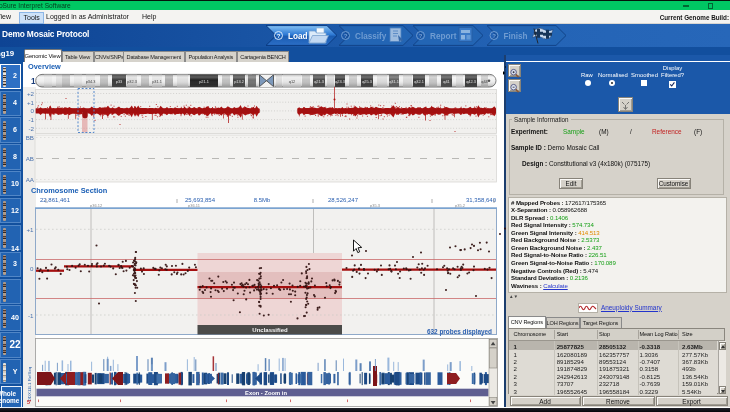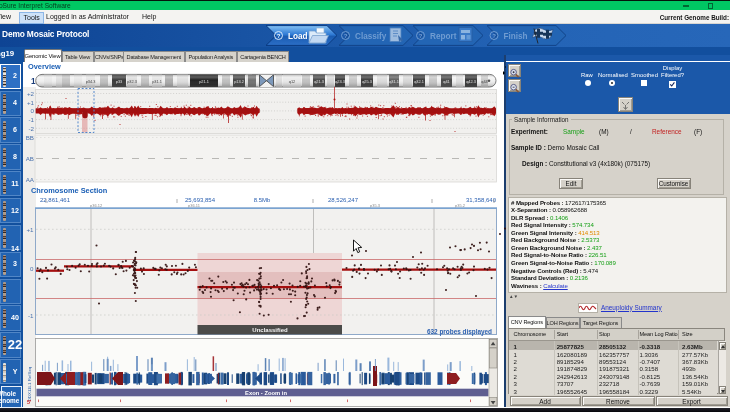--- a/index.html
+++ b/index.html
@@ -92,21 +92,21 @@
     <div style="position:absolute;left:0px;top:70.4px;width:20.5px;height:25.4px;background:#2263b2;border:1px solid rgba(170,200,235,0.35);box-sizing:border-box;">
       <div style="position:absolute;left:2.2px;top:2.6px;width:3px;height:19.5px;background:repeating-linear-gradient(180deg,#ab9889 0 1.5px,#4d3a31 1.5px 2.5px,#93796a 2.5px 3.8px,#33261f 3.8px 4.8px,#b2a091 4.8px 6.2px);border-radius:1px;"></div>
       <div style="position:absolute;left:7.5px;top:0;width:13px;height:100%;display:flex;align-items:center;justify-content:center;color:#fff;font-size:7.1px;font-weight:bold;">6</div>
     </div>
     <div style="position:absolute;left:0px;top:97.3px;width:20.5px;height:25.4px;background:#2263b2;border:1px solid rgba(170,200,235,0.35);box-sizing:border-box;">
       <div style="position:absolute;left:2.2px;top:2.6px;width:3px;height:19.5px;background:repeating-linear-gradient(180deg,#ab9889 0 1.5px,#4d3a31 1.5px 2.5px,#93796a 2.5px 3.8px,#33261f 3.8px 4.8px,#b2a091 4.8px 6.2px);border-radius:1px;"></div>
       <div style="position:absolute;left:7.5px;top:0;width:13px;height:100%;display:flex;align-items:center;justify-content:center;color:#fff;font-size:7.1px;font-weight:bold;">8</div>
     </div>
     <div style="position:absolute;left:0px;top:124.1px;width:20.5px;height:25.4px;background:#2263b2;border:1px solid rgba(170,200,235,0.35);box-sizing:border-box;">
       <div style="position:absolute;left:2.2px;top:2.6px;width:3px;height:19.5px;background:repeating-linear-gradient(180deg,#ab9889 0 1.5px,#4d3a31 1.5px 2.5px,#93796a 2.5px 3.8px,#33261f 3.8px 4.8px,#b2a091 4.8px 6.2px);border-radius:1px;"></div>
-      <div style="position:absolute;left:7.5px;top:0;width:13px;height:100%;display:flex;align-items:center;justify-content:center;color:#fff;font-size:7.1px;font-weight:bold;">11</div>
+      <div style="position:absolute;left:7.5px;top:0;width:13px;height:100%;display:flex;align-items:center;justify-content:center;color:#fff;font-size:7.1px;font-weight:bold;">10</div>
     </div>
     <div style="position:absolute;left:0px;top:150.9px;width:20.5px;height:25.4px;background:#2263b2;border:1px solid rgba(170,200,235,0.35);box-sizing:border-box;">
       <div style="position:absolute;left:2.2px;top:2.6px;width:3px;height:19.5px;background:repeating-linear-gradient(180deg,#ab9889 0 1.5px,#4d3a31 1.5px 2.5px,#93796a 2.5px 3.8px,#33261f 3.8px 4.8px,#b2a091 4.8px 6.2px);border-radius:1px;"></div>
       <div style="position:absolute;left:7.5px;top:0;width:13px;height:100%;display:flex;align-items:center;justify-content:center;color:#fff;font-size:7.1px;font-weight:bold;">12</div>
     </div>
     <div style="position:absolute;left:0px;top:177.8px;width:20.5px;height:25.4px;background:#2263b2;border:1px solid rgba(170,200,235,0.35);box-sizing:border-box;">
       <div style="position:absolute;left:2.2px;top:2.6px;width:3px;height:19.5px;background:repeating-linear-gradient(180deg,#ab9889 0 1.5px,#4d3a31 1.5px 2.5px,#93796a 2.5px 3.8px,#33261f 3.8px 4.8px,#b2a091 4.8px 6.2px);border-radius:1px;"></div>
       <div style="position:absolute;left:7.5px;top:12px;width:13px;height:100%;display:flex;align-items:center;justify-content:center;color:#fff;font-size:7.1px;font-weight:bold;">14</div>
     </div>
     <div style="position:absolute;left:0px;top:204.7px;width:20.5px;height:25.4px;background:#2263b2;border:1px solid rgba(170,200,235,0.35);box-sizing:border-box;">
@@ -116,21 +116,21 @@
     <div style="position:absolute;left:0px;top:231.5px;width:20.5px;height:25.4px;background:#2263b2;border:1px solid rgba(170,200,235,0.35);box-sizing:border-box;">
       <div style="position:absolute;left:2.2px;top:2.6px;width:3px;height:19.5px;background:repeating-linear-gradient(180deg,#ab9889 0 1.5px,#4d3a31 1.5px 2.5px,#93796a 2.5px 3.8px,#33261f 3.8px 4.8px,#b2a091 4.8px 6.2px);border-radius:1px;"></div>
       <div style="position:absolute;left:7.5px;top:0;width:13px;height:100%;display:flex;align-items:center;justify-content:center;color:#fff;font-size:7.1px;font-weight:bold;margin-left:24px;">18</div>
     </div>
     <div style="position:absolute;left:0px;top:258.4px;width:20.5px;height:25.4px;background:#2263b2;border:1px solid rgba(170,200,235,0.35);box-sizing:border-box;">
       <div style="position:absolute;left:2.2px;top:2.6px;width:3px;height:19.5px;background:repeating-linear-gradient(180deg,#ab9889 0 1.5px,#4d3a31 1.5px 2.5px,#93796a 2.5px 3.8px,#33261f 3.8px 4.8px,#b2a091 4.8px 6.2px);border-radius:1px;"></div>
       <div style="position:absolute;left:7.5px;top:0;width:13px;height:100%;display:flex;align-items:center;justify-content:center;color:#fff;font-size:7.1px;font-weight:bold;">40</div>
     </div>
     <div style="position:absolute;left:0px;top:285.2px;width:20.5px;height:25.4px;background:#2263b2;border:1px solid rgba(170,200,235,0.35);box-sizing:border-box;">
       <div style="position:absolute;left:2.2px;top:2.6px;width:3px;height:19.5px;background:repeating-linear-gradient(180deg,#ab9889 0 1.5px,#4d3a31 1.5px 2.5px,#93796a 2.5px 3.8px,#33261f 3.8px 4.8px,#b2a091 4.8px 6.2px);border-radius:1px;"></div>
-      <div style="position:absolute;left:7.5px;top:0;width:13px;height:100%;display:flex;align-items:center;justify-content:center;color:#fff;font-size:13px;font-weight:bold;">22</div>
+      <div style="position:absolute;left:7.5px;top:0;width:13px;height:100%;display:flex;align-items:center;justify-content:center;color:#fff;font-size:10px;font-weight:bold;">22</div>
     </div>
     <div style="position:absolute;left:0px;top:312.1px;width:20.5px;height:25.4px;background:#2263b2;border:1px solid rgba(170,200,235,0.35);box-sizing:border-box;">
       <div style="position:absolute;left:2.2px;top:2.6px;width:3px;height:19.5px;background:repeating-linear-gradient(180deg,#e6e2dc 0 2px,#9a8d80 2px 3px,#d5cdc2 3px 5px);border-radius:1px;"></div>
       <div style="position:absolute;left:7.5px;top:0;width:13px;height:100%;display:flex;align-items:center;justify-content:center;color:#fff;font-size:7.1px;font-weight:bold;">Y</div>
     </div>
  <div class="abs" style="left:0.5px;top:339px;width:21px;height:21.5px;background:#2264b4;border:1.4px solid #e8f0fa;color:#fff;font-size:6.4px;font-weight:bold;line-height:7px;text-align:center;padding-top:3px;">
   <div style="margin-left:-9px;">Whole<br>Genome</div>
     </div>
 </div>
 

